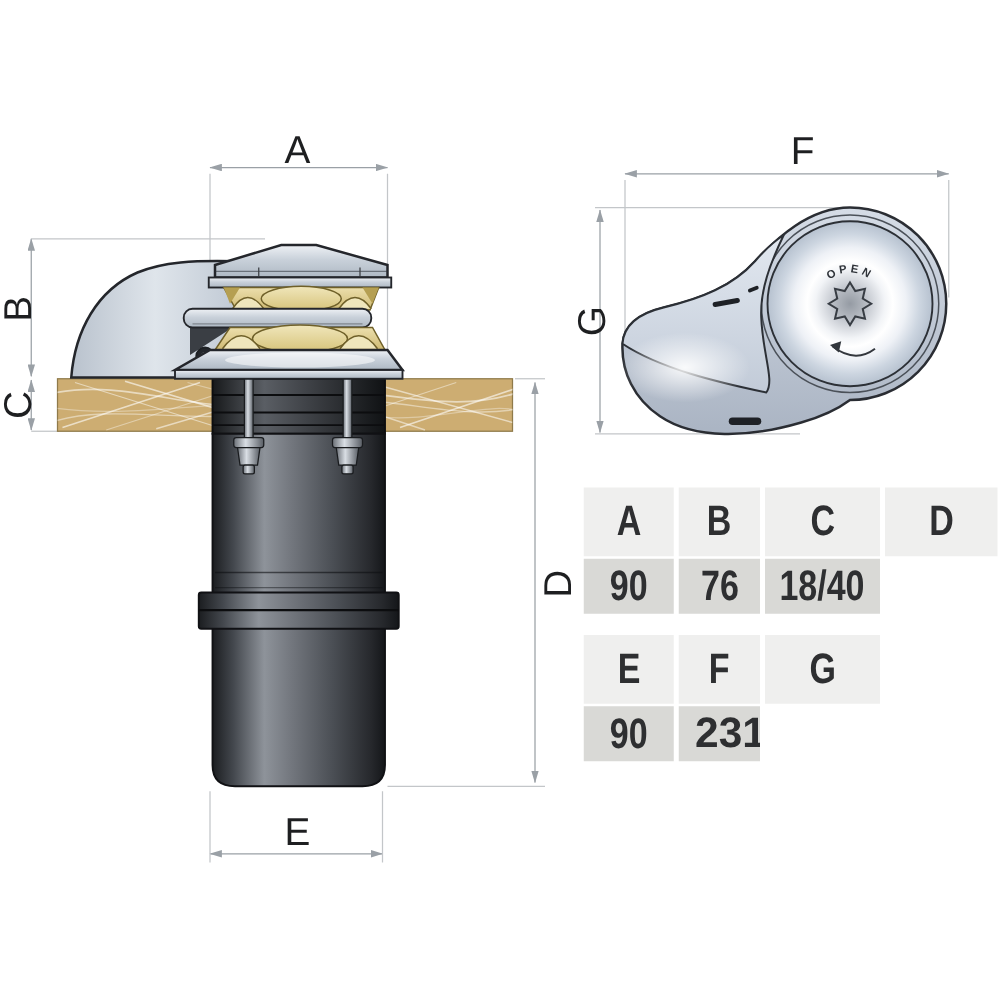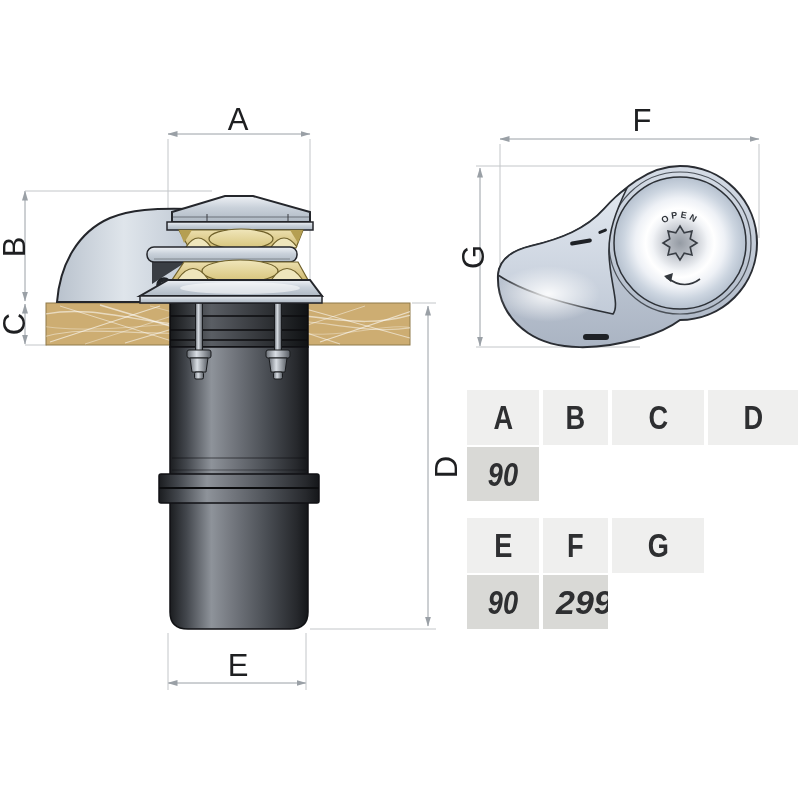--- a/index.html
+++ b/index.html
@@ -15,21 +15,21 @@
   
   .dims-table{position:absolute;left:467px;top:390px;display:flex;flex-direction:column;}
   .trow{display:flex;}
   .cell{
     background:#efefee;display:flex;align-items:center;justify-content:center;
     margin-right:4px;position:relative;overflow:hidden;
   }
   .cell.val{background:#d9d9d6;}
   .cell.w1{width:72px;} .cell.w2{width:65px;} .cell.w3{width:92px;} .cell.w4{width:90px;}
   .cell{height:55px;}
-  .trow.vals .cell{height:54px;font-style:italic;}
+  .trow.vals .cell{height:44px;}
   .rgap{height:2px;} .blockgap{height:17px;}
   .t{
     display:inline-block;font-weight:bold;font-size:34px;color:#2e2f31;
     transform:scaleX(0.8);transform-origin:center;white-space:nowrap;
     font-family:"Liberation Sans",sans-serif;letter-spacing:0px;
   }
   .t-clip{
     position:absolute;left:13px;top:50%;transform:translateY(-50%);
     font-weight:bold;font-size:34px;color:#2e2f31;white-space:nowrap;
     font-family:"Liberation Sans",sans-serif;
@@ -287,37 +287,43 @@
         </div>
     <div class="cell w4">
           <span class="t">D</span>
         </div>
   </div>
   <div class="rgap"></div>
   <div class="trow vals">
     <div class="cell val w1">
           <span class="t">90</span>
         </div>
+    <div class="cell val w2">
+          <span class="t">76</span>
+        </div>
+    <div class="cell val w3">
+          <span class="t">18/40</span>
+        </div>
   </div>
   <div class="blockgap"></div>
   <div class="trow">
     <div class="cell w1">
           <span class="t">E</span>
         </div>
     <div class="cell w2">
           <span class="t">F</span>
         </div>
     <div class="cell w3">
           <span class="t">G</span>
         </div>
   </div>
   <div class="rgap"></div>
   <div class="trow vals">
     <div class="cell val w1">
           <span class="t">90</span>
         </div>
     <div class="cell val w2">
-          <span class="t-clip">299</span>
+          <span class="t-clip">231</span>
         </div>
   </div>
 </div>
 
 </div>
 
 </body></html>

